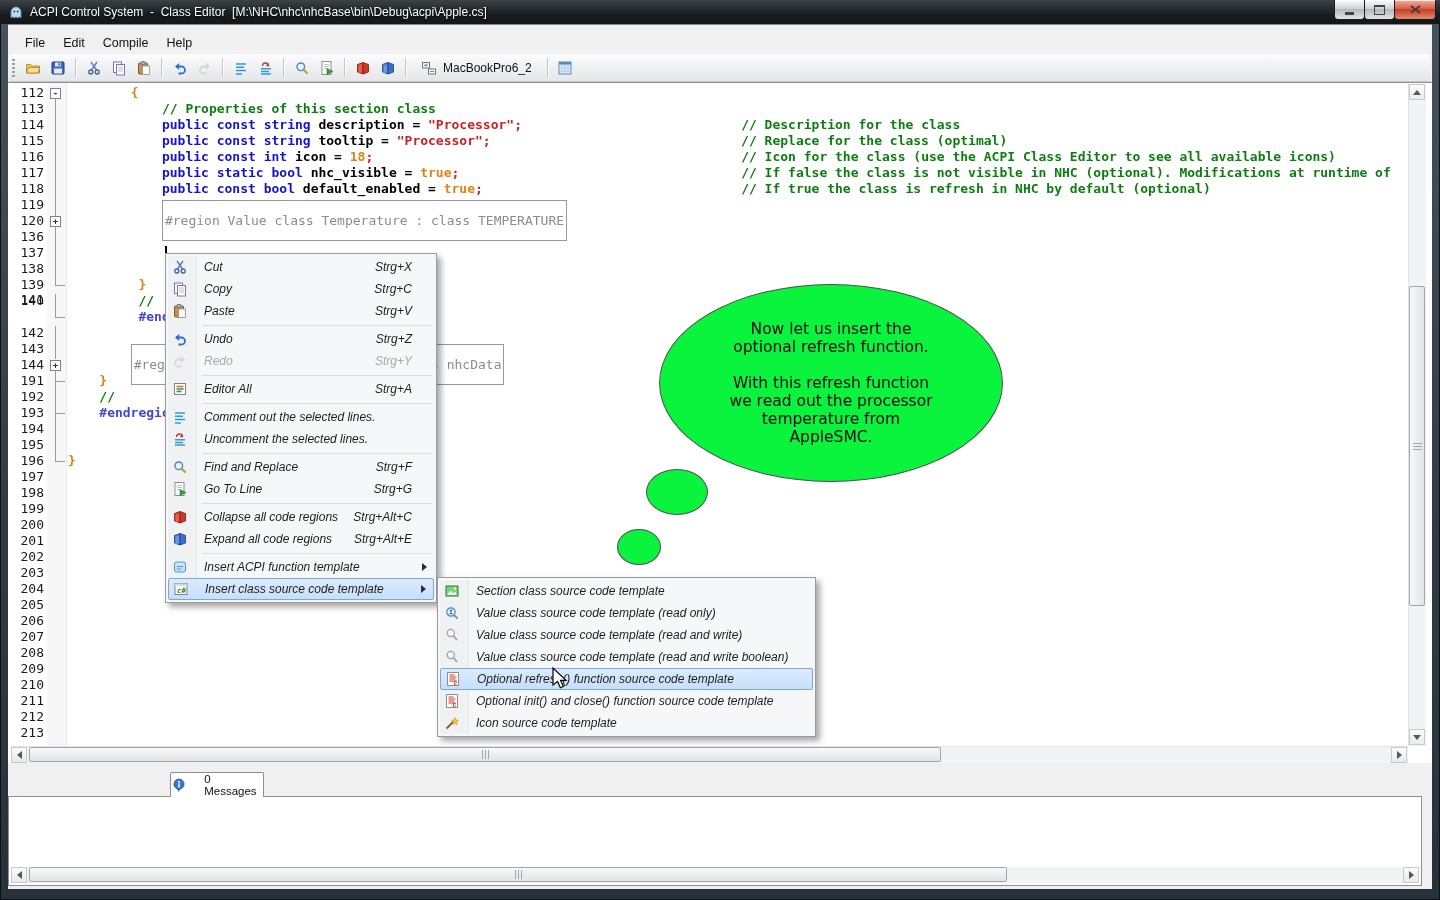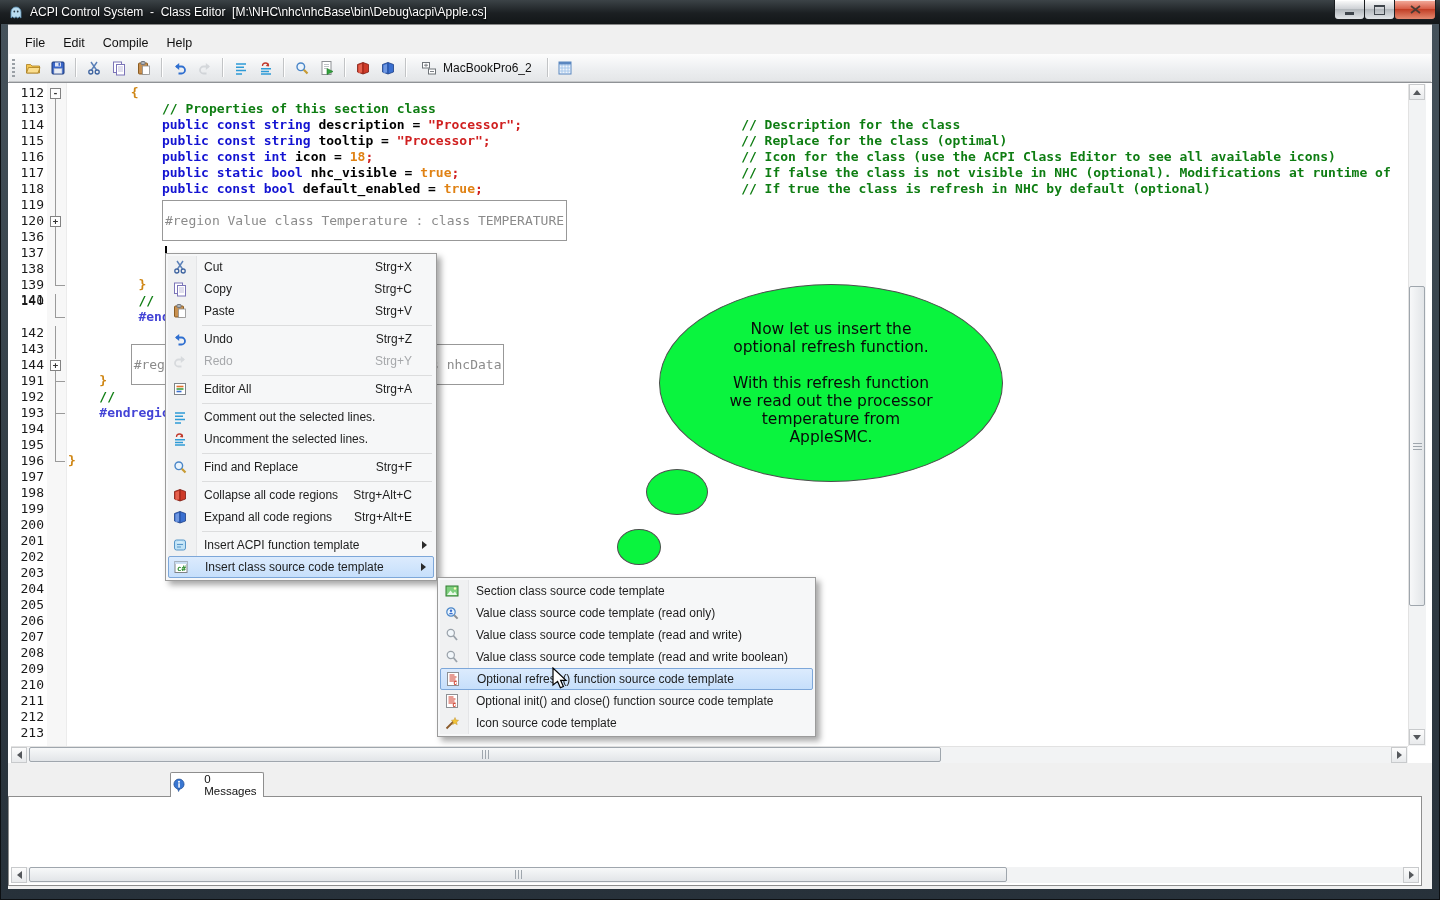--- a/index.html
+++ b/index.html
@@ -68,21 +68,21 @@
   .grip-v{width:7px;height:9px;background:repeating-linear-gradient(90deg,#9fa6ad 0 1px,transparent 1px 3px);}
   
   .bub{position:absolute;border:1px solid #4e4e4e;border-radius:50%;z-index:5;}
   .bub.main{left:659px;top:284px;width:342px;height:196px;display:flex;align-items:center;justify-content:center;}
   .bub.b2{left:646px;top:469px;width:60px;height:44px;}
   .bub.b3{left:617px;top:529px;width:42px;height:34px;}
   .bubtext{text-align:center;font-size:15.5px;line-height:18px;color:#0a0a0a;font-family:"DejaVu Sans",sans-serif;}
   .bub-line{min-height:18px;}
   
   .menu{position:absolute;background:#f6f7f8;border:1px solid #9b9b9b;box-shadow:4px 4px 6px rgba(0,0,0,.35);
-    padding:2px 0;z-index:10;box-sizing:border-box;}
+    padding:2px 0;z-index:10;box-sizing:border-box;font-style:italic;}
   .ctxmenu{left:165px;top:253px;width:272px;}
   .submenu{left:437px;top:577px;width:379px;z-index:11;}
   .icostrip{position:absolute;left:2px;top:2px;bottom:2px;width:28px;background:#f0f1f2;border-right:1px solid #e4e5e7;}
   .mn-item{position:relative;height:22px;display:flex;align-items:center;margin:0 2px;font-size:12px;color:#1d1d1d;}
   .mn-item .ico{position:absolute;left:4px;}
   .mn-label{margin-left:36px;white-space:pre;}
   .mn-short{margin-left:auto;margin-right:22px;white-space:pre;}
   .mn-arrow{position:absolute;right:7px;width:0;height:0;border-top:4px solid transparent;
     border-bottom:4px solid transparent;border-left:5px solid #2b2b2b;}
   .mn-item.hl{background:linear-gradient(#dcebfd,#c6dffb);border:1px solid #7da7d9;border-radius:2px;height:20px;}
@@ -515,20 +515,31 @@
       <div class="mn-item">
         <span class="ico">
           <svg width="16" height="16" viewBox="0 0 16 16">
             <circle cx="6.8" cy="6.8" r="3.8" fill="#eaf4fd" stroke="#4a86c8" stroke-width="1.4"></circle>
             <line x1="9.8" y1="9.8" x2="13.5" y2="13.5" stroke="#c79b34" stroke-width="2.2"></line>
           </svg>
         </span>
         <span class="mn-label">Find and Replace</span>
         <span class="mn-short">Strg+F</span>
       </div>
+      <div class="mn-item">
+        <span class="ico">
+          <svg width="16" height="16" viewBox="0 0 16 16">
+            <rect x="3" y="1.5" width="9" height="13" fill="#fff" stroke="#8d9094"></rect>
+            <path d="M5 4.5h5M5 6.5h5M5 8.5h3" stroke="#b8bcc0" stroke-width=".9"></path>
+            <path d="M8 8.5 14 11.5 8 14.5Z" fill="#33a23d" stroke="#1e7a28" stroke-width=".6"></path>
+          </svg>
+        </span>
+        <span class="mn-label">Go To Line</span>
+        <span class="mn-short">Strg+G</span>
+      </div>
       <div class="mn-sep"></div>
       <div class="mn-item">
         <span class="ico">
           <svg width="16" height="16" viewBox="0 0 16 16">
             <path d="M2.5 4.5 8 2.5 13.5 4.5 V12 L8 14 2.5 12Z" fill="#cd3a28" stroke="#7e1b10" stroke-width=".8"></path>
             <path d="M8 2.5V14" stroke="#7e1b10" stroke-width=".8"></path>
             <path d="M3.5 5.2 7 4v8.3l-3.5 1Z" fill="#e4614e"></path>
           </svg>
         </span>
         <span class="mn-label">Collapse all code regions</span>

